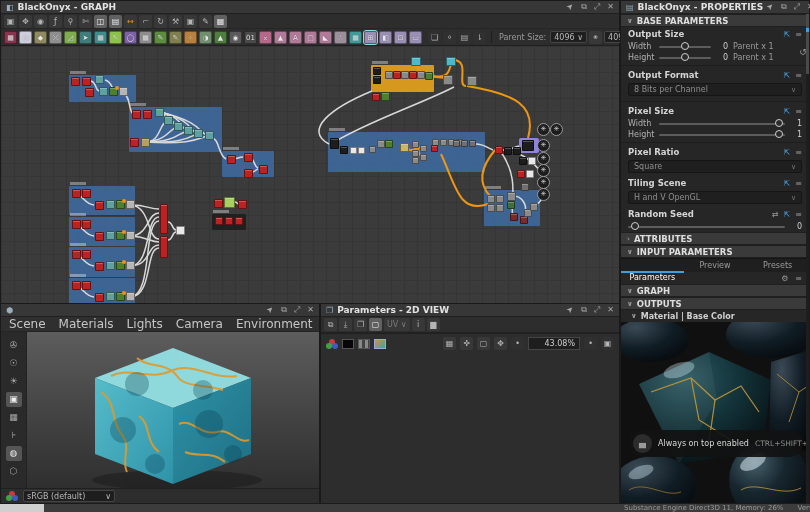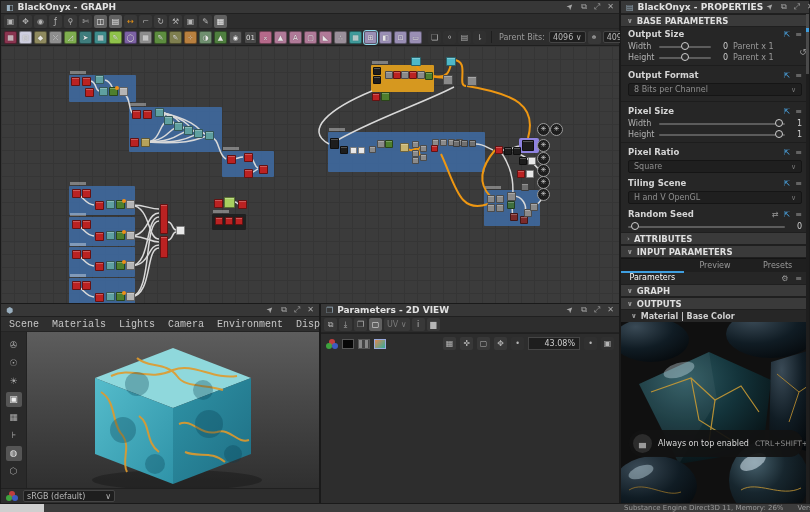--- a/index.html
+++ b/index.html
@@ -32,21 +32,21 @@
   .gframe{position:absolute;border-radius:1px;}
   .flabel{position:absolute;left:1px;top:-4px;width:16px;height:3px;background:rgba(255,255,255,.35);}
   .gnode{position:absolute;border-radius:1px;border:1px solid rgba(0,0,0,.45);box-shadow:inset 0 1px 0 rgba(255,255,255,.25);}
   .gnode .dot{position:absolute;right:-2px;top:-2px;width:4px;height:4px;border-radius:50%;background:#f09018;}
   .gout{position:absolute;width:13px;height:13px;border-radius:50%;background:#1d1d1d;border:1.5px solid #9a9a9a;color:#d8d8d8;font-size:7px;line-height:11px;text-align:center;}
   .ghl{position:absolute;background:#8f83e0;border-radius:2px;}
   #gwires{position:absolute;left:0;top:0;}
   
   #v3d{left:0;top:303px;width:320px;height:201px;}
   .menubar{height:15px;display:flex;align-items:center;gap:13px;padding:0 8px;background:#2f2f2f;border-bottom:1px solid #242424;}
-  .menu-item{font-size:10px;color:#c6c6c6;font-family:Liberation Mono, monospace;}
+  .menu-item{font-size:12px;color:#c6c6c6;}
   #v3dbody{position:relative;height:156px;display:flex;}
   #v3dtools{width:26px;background:#2a2a2a;border-right:1px solid #222;display:flex;flex-direction:column;align-items:center;gap:3px;padding-top:6px;}
   .vti{width:16px;height:15px;line-height:15px;text-align:center;font-size:9px;color:#a8a8a8;border-radius:2px;}
   .vti.sel{background:#555;color:#eee;}
   #v3dcanvas{position:relative;flex:1;background:linear-gradient(#5d5d5d,#474747 45%,#2f2f2f);}
   #v3dbottom{height:15px;display:flex;align-items:center;gap:5px;background:#2d2d2d;border-top:1px solid #202020;padding:0 5px;}
   .tridot{position:relative;width:12px;height:10px;flex:none;}
   .tridot i{position:absolute;width:6px;height:6px;border-radius:50%;opacity:.9;}
   .tridot i:nth-child(1){background:#d04040;left:3px;top:0;}
   .tridot i:nth-child(2){background:#40b040;left:0;top:4px;}
@@ -171,21 +171,21 @@
           <span class="pal" style="background: rgb(154, 143, 181);">⊡</span>
           <span class="pal" style="background: rgb(154, 143, 181);">▭</span>
         </span>
       <span style="display:flex;gap:2px;margin-left:4px">
           <span class="tbi dark">❏</span>
           <span class="tbi dark">⚬</span>
           <span class="tbi dark">▤</span>
           <span class="tbi dark">⇂</span>
         </span>
       <span class="tsep"></span>
-      <span class="tlabel">Parent Bits:</span>
+      <span class="tlabel">Parent Size:</span>
       <span class="tselect">4096 ∨</span>
       <span class="tbi">⚭</span>
       <span class="tselect">4096 ∨</span>
       <span class="tbi dark">◷</span>
       <span class="tsep"></span>
       <span style="display:flex;gap:3px">
           <span class="tbi dark">◑</span>
           <span class="tbi dark">⇅</span>
           <span class="tbi dark">⊥</span>
         </span>

